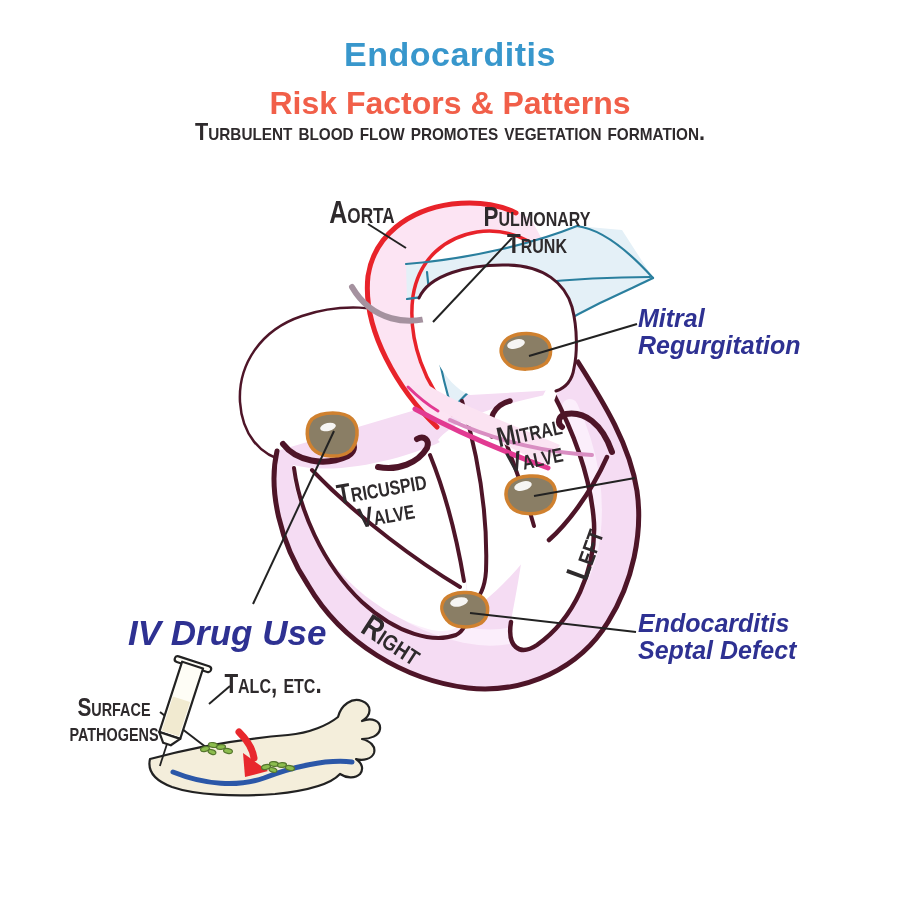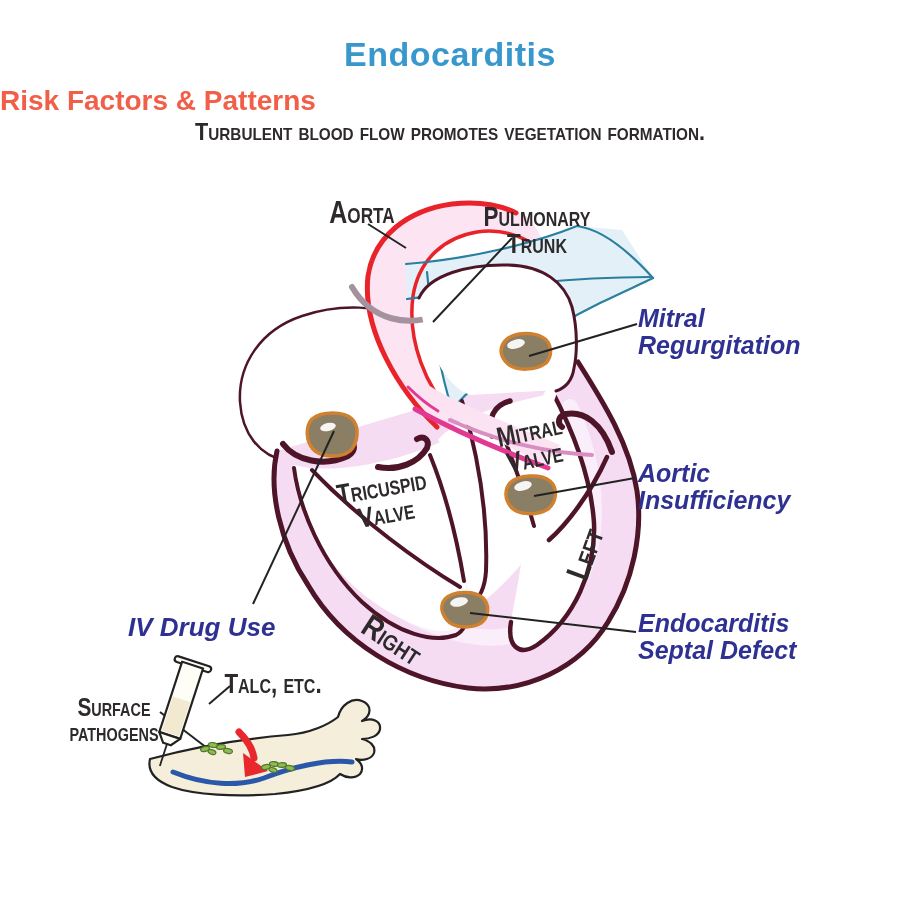--- a/index.html
+++ b/index.html
@@ -16,21 +16,21 @@
   }
   html,body{margin:0;padding:0;background:#fff;}
   .canvas{position:relative;width:900px;height:900px;background:#fff;overflow:hidden;
           font-family:"Liberation Sans",sans-serif;margin-top:15px;}
   svg.scene{position:absolute;left:0;top:0;width:900px;height:900px;}
 
   .abs{position:absolute;white-space:pre-line;}
   .ctr{transform:translate(-50%,-50%);}
   .title{left:0;right:0;top:20px;text-align:center;font-size:34px;font-weight:bold;
          letter-spacing:.5px;color:var(--title-blue);}
-  .subtitle{left:0;right:0;top:70px;text-align:left;font-size:28px;font-weight:bold;
+  .subtitle{left:0;right:0;top:70px;text-align:center;font-size:32px;font-weight:bold;
          color:var(--subtitle-red);}
   .tagline{left:0;right:0;top:103px;text-align:center;font-size:24px;font-weight:600;
          font-variant:small-caps;color:var(--tagline-ink);transform:scaleX(.9);}
   .hand{font-variant:small-caps;font-weight:600;color:#2e2a2c;text-align:center;line-height:.95;}
   .risk{font-style:italic;font-weight:600;font-size:25px;line-height:1.06;
         color:var(--risk-label-blue);}
 
   
   .f-white{fill:#fff;}
   .f-pinkwall{fill:var(--myocardium-pink);}
@@ -214,19 +214,17 @@
   <div class="abs hand ctr" style="left:384px;top:486px;font-size:28px;transform:translate(-50%,-50%) rotate(-10deg) scaleX(.8);">Tricuspid
 Valve</div>
   <div class="abs hand ctr" style="left:585px;top:539px;font-size:32px;transform:translate(-50%,-50%) rotate(-70deg) scaleX(.85);">Left</div>
   <div class="abs hand ctr" style="left:392px;top:625px;font-size:32px;transform:translate(-50%,-50%) rotate(33deg) scaleX(.85);">Right</div>
   <div class="abs hand ctr" style="left:273px;top:669px;font-size:28px;transform:translate(-50%,-50%) scaleX(.8);">Talc, etc.</div>
   <div class="abs hand ctr" style="left:114px;top:705px;font-size:26px;transform:translate(-50%,-50%) scaleX(.8);">Surface
 pathogens</div>
 
   <div class="abs risk" style="left:638px;top:290px;">Mitral
 Regurgitation</div>
-  <div class="abs risk" style="left:638px;top:445px;">Aortic
-Insufficiency</div>
   <div class="abs risk" style="left:638px;top:595px;">Endocarditis
 Septal Defect</div>
-  <div class="abs risk" style="left:128px;top:599px;font-size:26px;">IV Drug Use</div>
+  <div class="abs risk" style="left:128px;top:599px;font-size:35px;">IV Drug Use</div>
 
 </div>
 
 </body></html>

